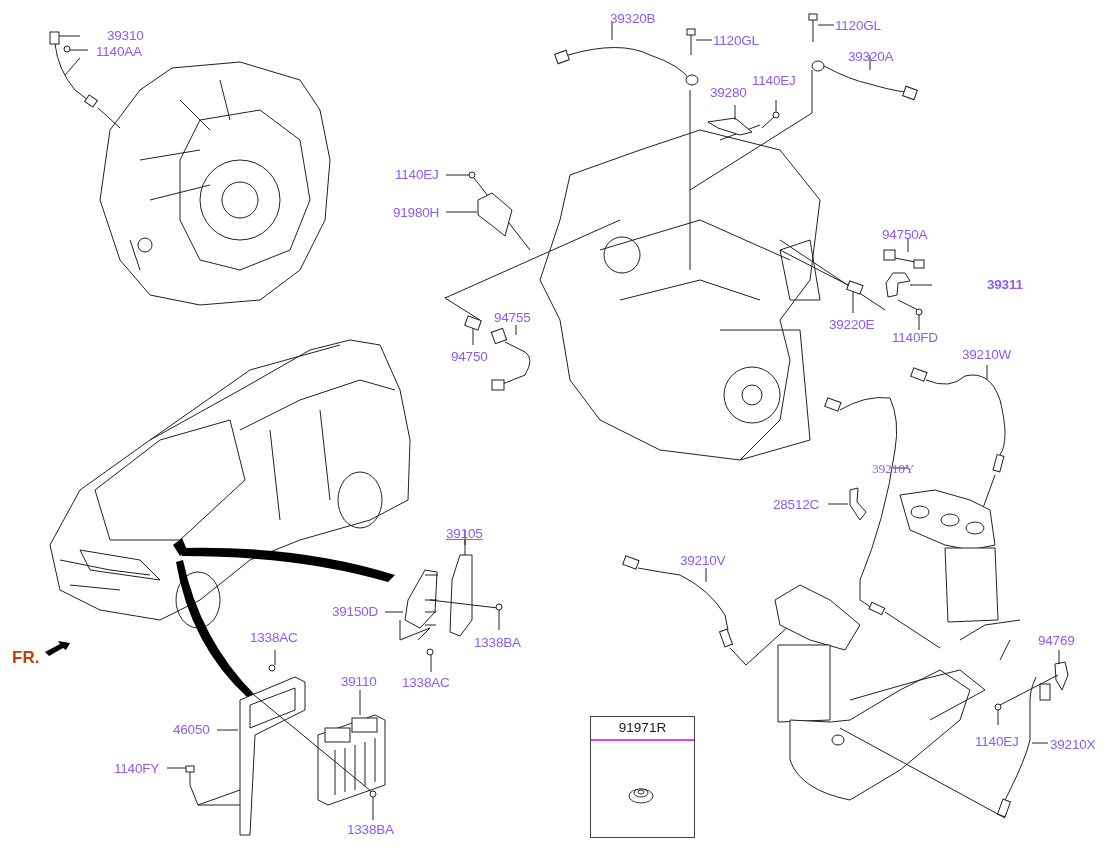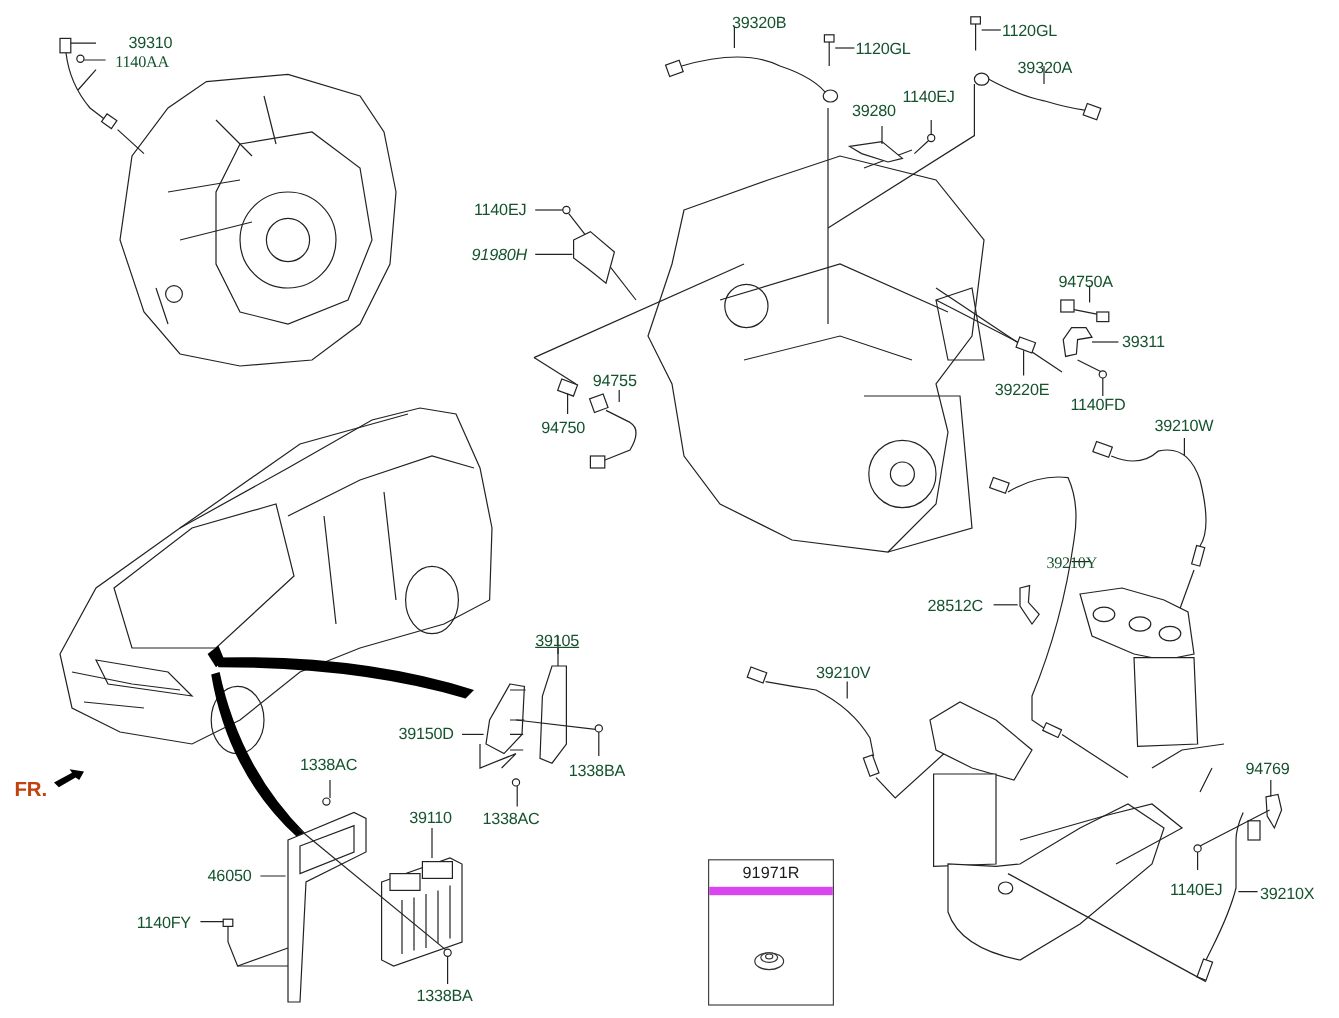--- a/index.html
+++ b/index.html
@@ -1,21 +1,21 @@
 <!DOCTYPE html>
 <html><head>
 <meta charset="utf-8">
 <style>
   html, body { margin: 0; padding: 0; background: #ffffff; }
   body { width: 1116px; height: 848px; overflow: hidden; position: relative; font-family: "Liberation Sans", sans-serif; }
   #diagram { position: absolute; left: 0; top: 0; width: 1116px; height: 848px; }
-  .lbl { position: absolute; font-size: 13.5px; color: #14532d; white-space: nowrap; line-height: 1; letter-spacing: -0.2px; }
+  .lbl { position: absolute; font-size: 13.5px; color: #8b5cf6; white-space: nowrap; line-height: 1; letter-spacing: -0.2px; }
   .fr { position: absolute; left: 12px; top: 648px; font-size: 17px; font-weight: bold; color: #c2410c; }
   .boxpart { position: absolute; left: 590px; top: 716px; width: 103px; height: 120px; border: 1px solid #444; }
-  .boxpart .hdr { height: 22px; border-bottom: 7px solid #d946ef; text-align: center; font-size: 13.5px; line-height: 22px; color:#1a1a1a; }
+  .boxpart .hdr { height: 22px; border-bottom: 2px solid #d946ef; text-align: center; font-size: 13.5px; line-height: 22px; color:#1a1a1a; }
   svg .ln { stroke: #222; stroke-width: 1; fill: none; }
   svg .pt { stroke: #222; stroke-width: 1; fill: #fff; }
 </style>
 </head>
 <body>
 
 <svg id="diagram" viewBox="0 0 1116 848" xmlns="http://www.w3.org/2000/svg">
 
   <g>
     <path class="ln" d="M172 68 L240 62 L300 80 L320 110 L330 160 L325 220 L300 270 L260 300 L200 305 L150 295 L120 260 L100 200 L110 130 L140 90 Z"></path>
@@ -238,33 +238,33 @@
     <path class="ln" d="M217 730 L238 730"></path>
     <path class="ln" d="M167 768 L186 768"></path>
     <path class="ln" d="M373 797 L373 820"></path>
     <path class="ln" d="M1059 650 L1059 664"></path>
     <path class="ln" d="M998 710 L998 725"></path>
     <path class="ln" d="M1032 743 L1048 743"></path>
   </g>
 </svg>
 
 <span class="lbl" style="left:88px;top:29px;margin-left:19px;">39310</span>
-<span class="lbl" style="left:96px;top:45px;font-family:Liberation Serif, serif;">1140AA</span>
+<span class="lbl" style="left:96px;top:45px;">1140AA</span>
 <span class="lbl" style="left:610px;top:12px;">39320B</span>
 <span class="lbl" style="left:713px;top:34px;">1120GL</span>
 <span class="lbl" style="left:835px;top:19px;">1120GL</span>
 <span class="lbl" style="left:848px;top:50px;">39320A</span>
 <span class="lbl" style="left:710px;top:86px;">39280</span>
 <span class="lbl" style="left:752px;top:74px;">1140EJ</span>
 <span class="lbl" style="left:395px;top:168px;">1140EJ</span>
-<span class="lbl" style="left:393px;top:206px;font-style:italic;">91980H</span>
+<span class="lbl" style="left:393px;top:206px;">91980H</span>
 <span class="lbl" style="left:494px;top:311px;text-align:right;">94755</span>
 <span class="lbl" style="left:451px;top:350px;">94750</span>
 <span class="lbl" style="left:882px;top:228px;">94750A</span>
-<span class="lbl" style="left:935px;top:278px;">39311</span>
+<span class="lbl" style="left:987px;top:278px;font-weight:bold;">39311</span>
 <span class="lbl" style="left:829px;top:318px;">39220E</span>
 <span class="lbl" style="left:892px;top:331px;">1140FD</span>
 <span class="lbl" style="left:962px;top:348px;">39210W</span>
 <span class="lbl" style="left:872px;top:462px;font-family:Liberation Serif, serif;">39210Y</span>
 <span class="lbl" style="left:773px;top:498px;">28512C</span>
 <span class="lbl" style="left:446px;top:527px;text-decoration:underline;">39105</span>
 <span class="lbl" style="left:332px;top:605px;">39150D</span>
 <span class="lbl" style="left:474px;top:636px;">1338BA</span>
 <span class="lbl" style="left:402px;top:676px;">1338AC</span>
 <span class="lbl" style="left:250px;top:631px;">1338AC</span>

